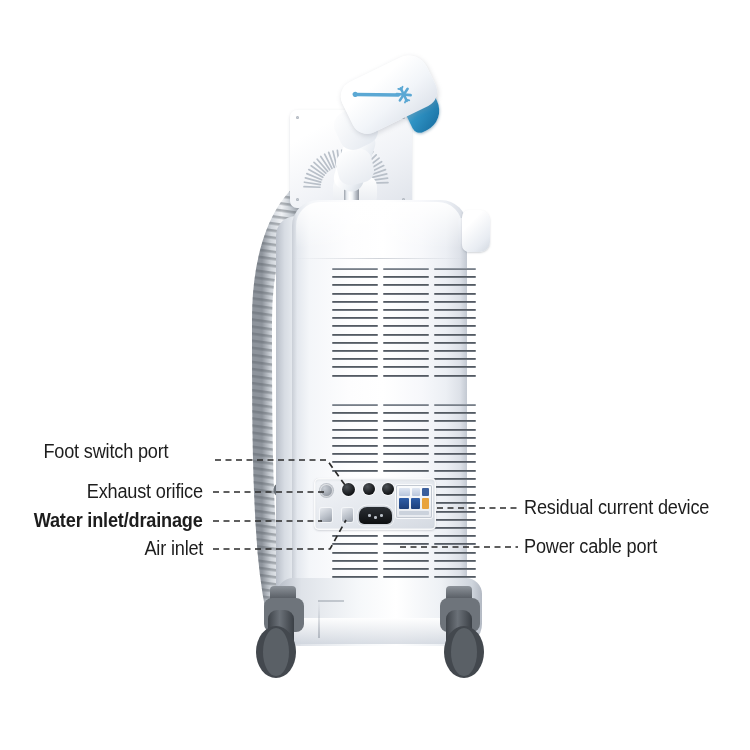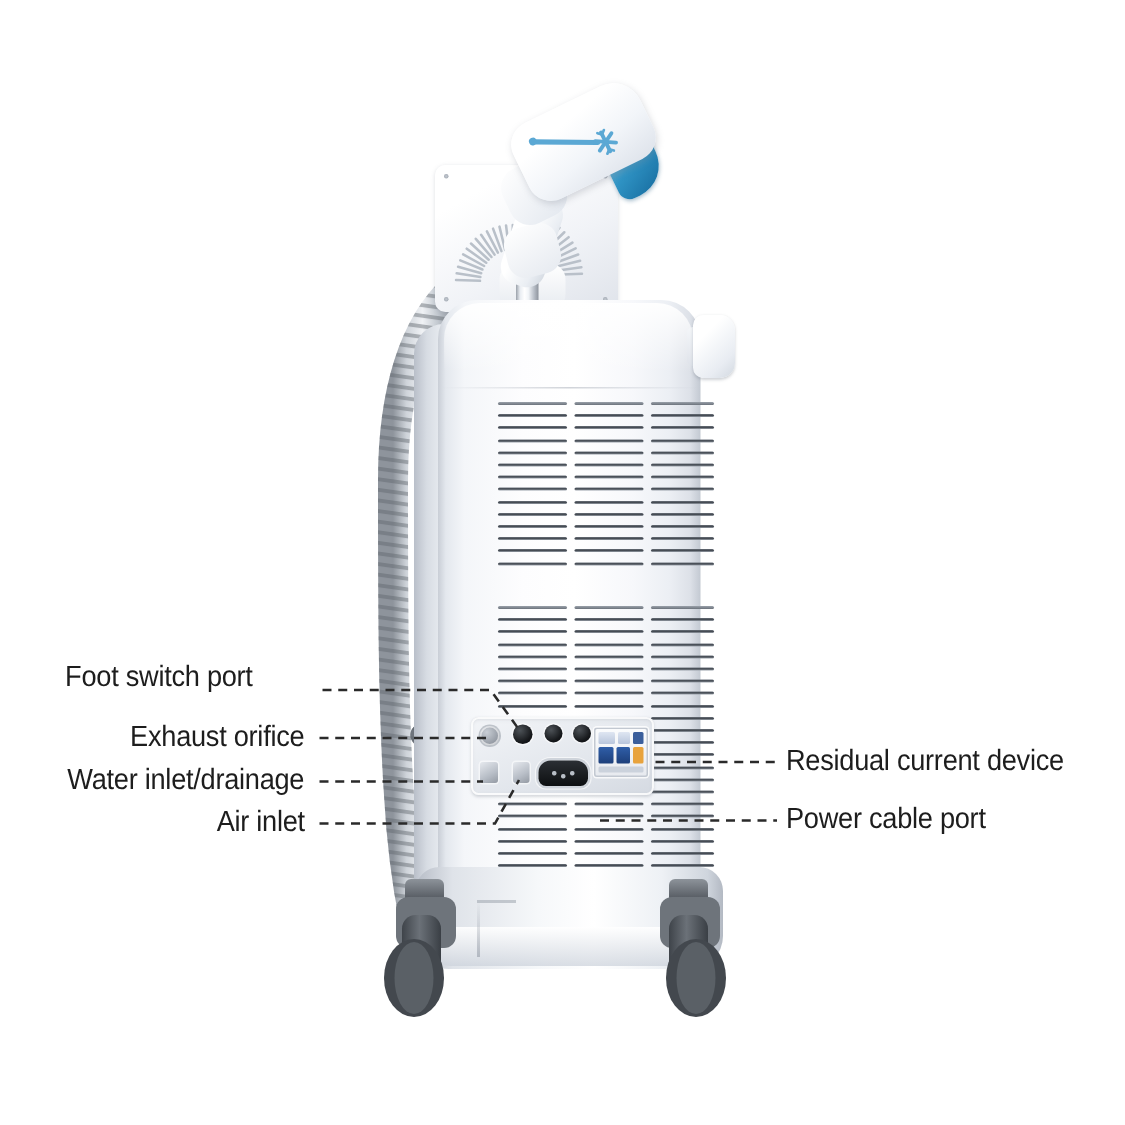--- a/index.html
+++ b/index.html
@@ -508,19 +508,19 @@
         <path d="M213,521 L322,521"></path>
         <path d="M213,549 L330,549 L346,520"></path>
         <path d="M437,508 L518,508"></path>
         <path d="M400,547 L518,547"></path>
       </g>
   </svg>
 
   <div id="labelHost">
       <div class="lbl left" style="right: 547px; left: 0px; text-align: center; top: 452px;"><span>Foot switch port</span></div>
       <div class="lbl left" style="right: 547px; left: 0px; text-align: right; top: 492px;"><span>Exhaust orifice</span></div>
-      <div class="lbl left" style="right: 547px; left: 0px; text-align: right; top: 521px;"><span>Water inlet/drainage</span></div>
+      <div class="lbl left" style="right: 547px; left: 0px; text-align: right; top: 521px; font-weight: bold;"><span>Water inlet/drainage</span></div>
       <div class="lbl left" style="right: 547px; left: 0px; text-align: right; top: 549px;"><span>Air inlet</span></div>
       <div class="lbl right" style="left: 524px; top: 508px;"><span>Residual current device</span></div>
       <div class="lbl right" style="left: 524px; top: 547px;"><span>Power cable port</span></div>
     </div>
 
 </div>
 
 </body></html>

